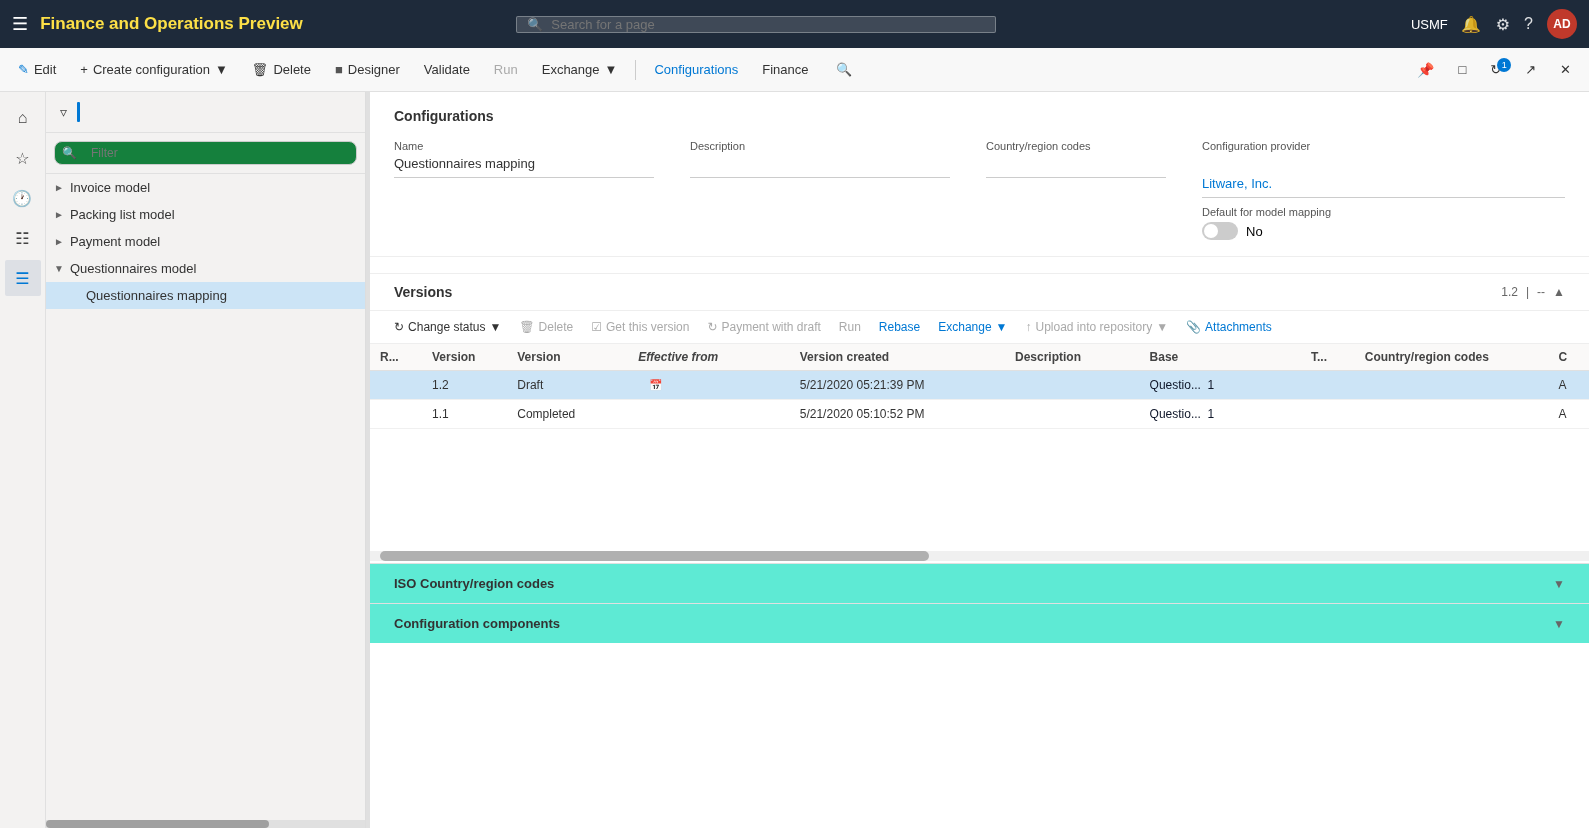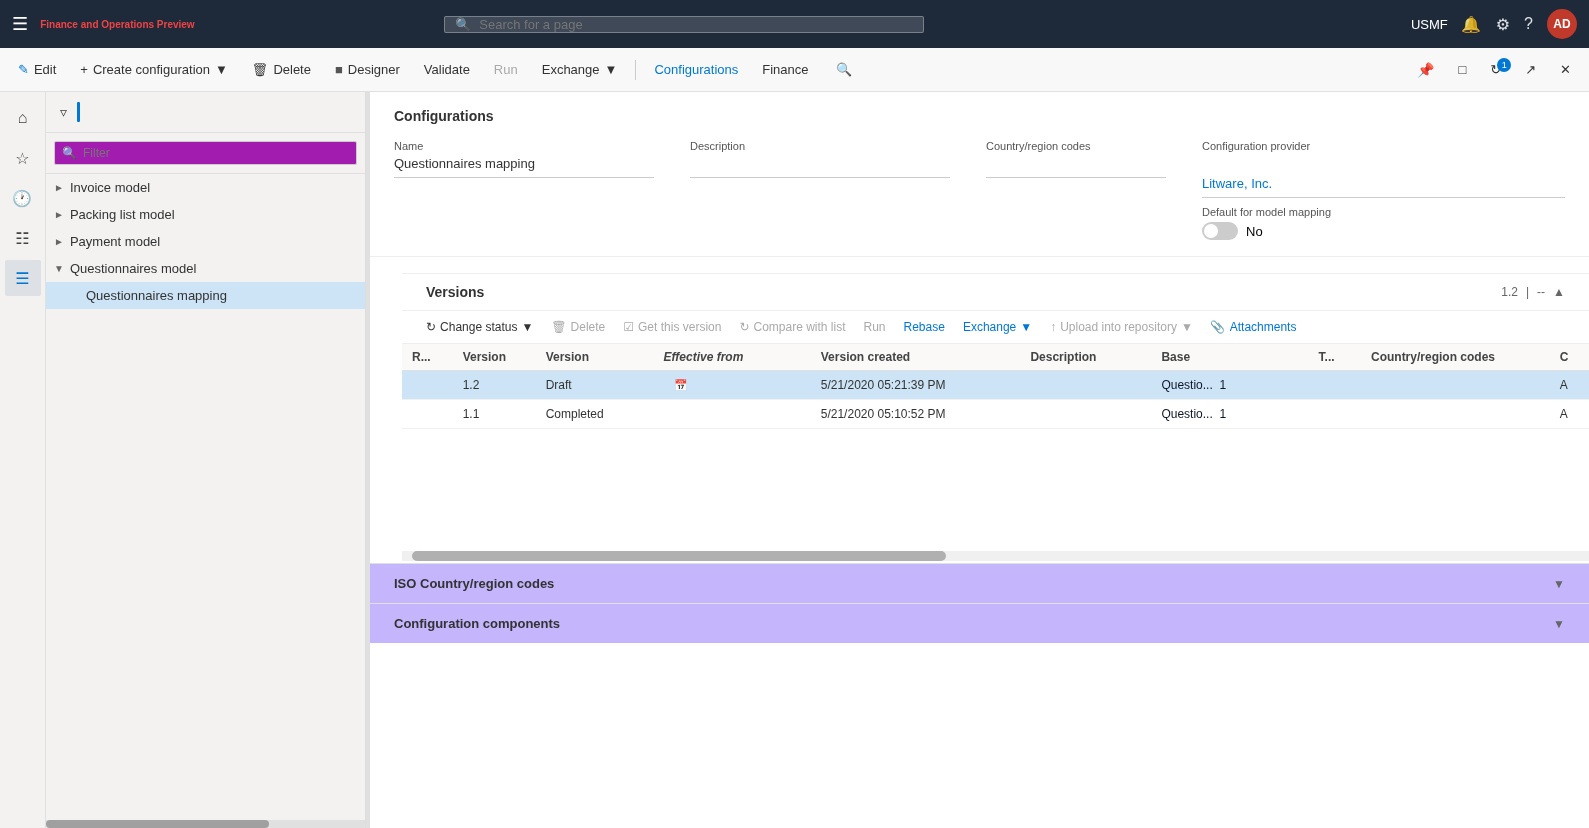--- a/index.html
+++ b/index.html
@@ -9,23 +9,23 @@
     .top-nav {
       background: #1e2a3a;
       color: white;
       height: 48px;
       display: flex;
       align-items: center;
       padding: 0 12px;
       gap: 12px;
     }
     .top-nav .app-title {
-      font-size: 10px;
+      font-size: 17px;
       font-weight: 600;
-      color: #ef4444;
+      color: #fde047;
       flex-shrink: 0;
     }
     .top-nav .search-bar {
       flex: 1;
       max-width: 480px;
       margin: 0 auto;
       background: rgba(255,255,255,0.15);
       border: 1px solid rgba(255,255,255,0.3);
       border-radius: 2px;
       display: flex;
@@ -114,25 +114,25 @@
       border-right: 1px solid #ddd;
       display: flex;
       flex-direction: column;
     }
     .tree-filter {
       padding: 8px;
       border-bottom: 1px solid #e0e0e0;
     }
     .tree-filter input {
       width: 100%;
-      padding: 4px 8px 4px 28px;
+      padding: 4px 8px 4px 36px;
       border: 1px solid #ccc;
-      background: #a21caf;
+      background: #15803d;
       font-size: 12px;
-      border-radius: 2px;
+      border-radius: 8px;
     }
     .tree-filter-wrap {
       position: relative;
     }
     .tree-filter-wrap .search-icon {
       position: absolute;
       left: 8px; top: 50%;
       transform: translateY(-50%);
       color: #777;
       font-size: 12px;
@@ -218,21 +218,20 @@
       background: white;
       border-radius: 50%;
       position: absolute;
       top: 2px; left: 2px;
     }
 
     
     .versions-section {
       margin: 16px 0 0 0;
       background: white;
-      padding-left: 32px;
     }
     .versions-header {
       display: flex;
       align-items: center;
       justify-content: space-between;
       padding: 10px 24px;
       border-bottom: 1px solid #eee;
       border-top: 1px solid #eee;
     }
     .versions-title {
@@ -292,21 +291,21 @@
     .versions-table .link { color: #0f172a; cursor: pointer; }
 
     
     .accordion-section {
       border-top: 1px solid #e0e0e0;
       padding: 12px 24px;
       display: flex;
       align-items: center;
       justify-content: space-between;
       cursor: pointer;
-      background: #c4b5fd;
+      background: #5eead4;
     }
     .accordion-title {
       font-size: 13px;
       font-weight: 600;
       color: #333;
     }
     .accordion-chevron { color: #666; font-size: 12px; }
 
     
     .bottom-scrollbar {
@@ -583,21 +582,21 @@
           <span>Delete</span>
         </button>
 
         <button class="v-btn disabled">
           <span>☑</span>
           <span>Get this version</span>
         </button>
 
         <button class="v-btn disabled">
           <span>↻</span>
-          <span>Compare with list</span>
+          <span>Payment with draft</span>
         </button>
 
         <button class="v-btn disabled">
           <span>Run</span>
         </button>
 
         <button class="v-btn blue">
           <span>Rebase</span>
         </button>
 

